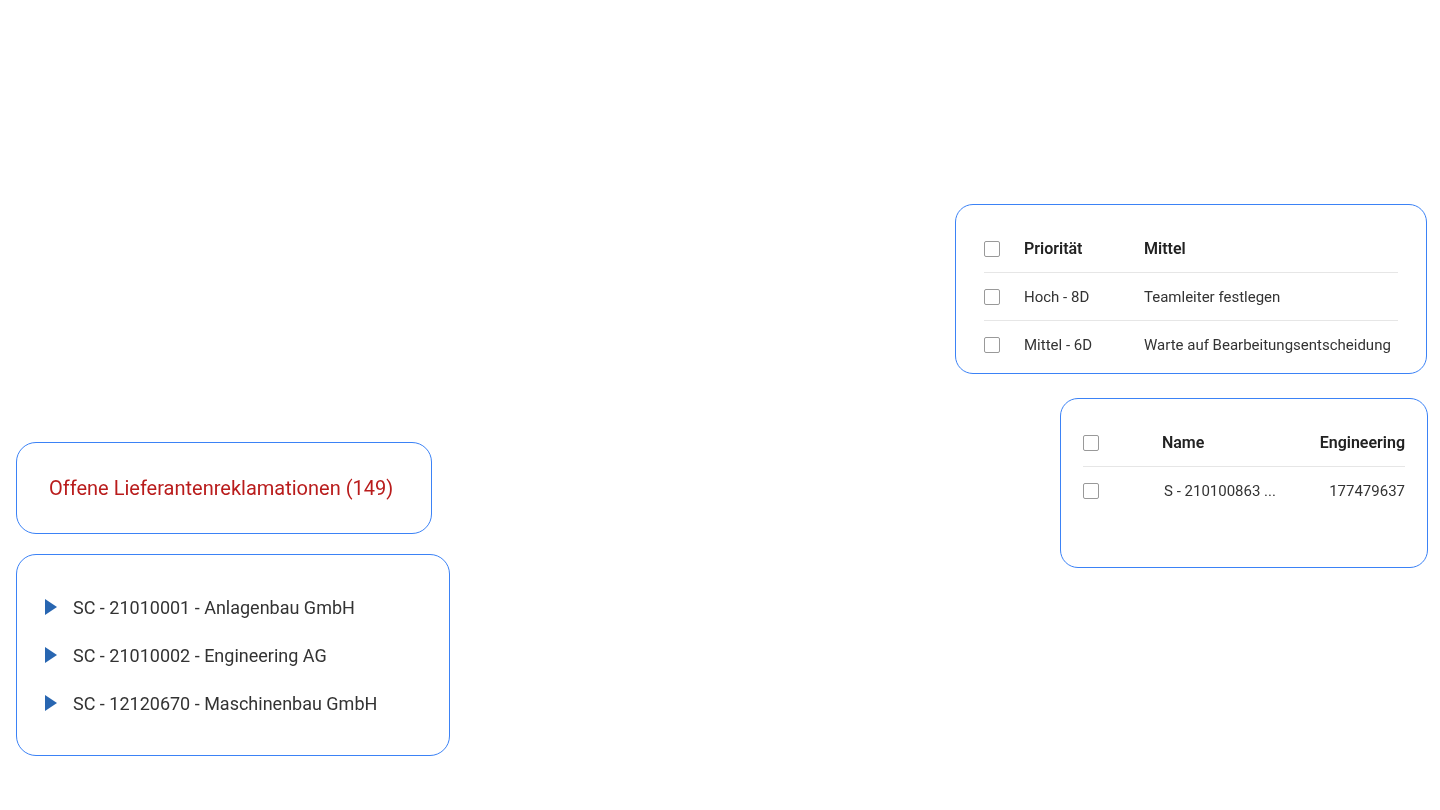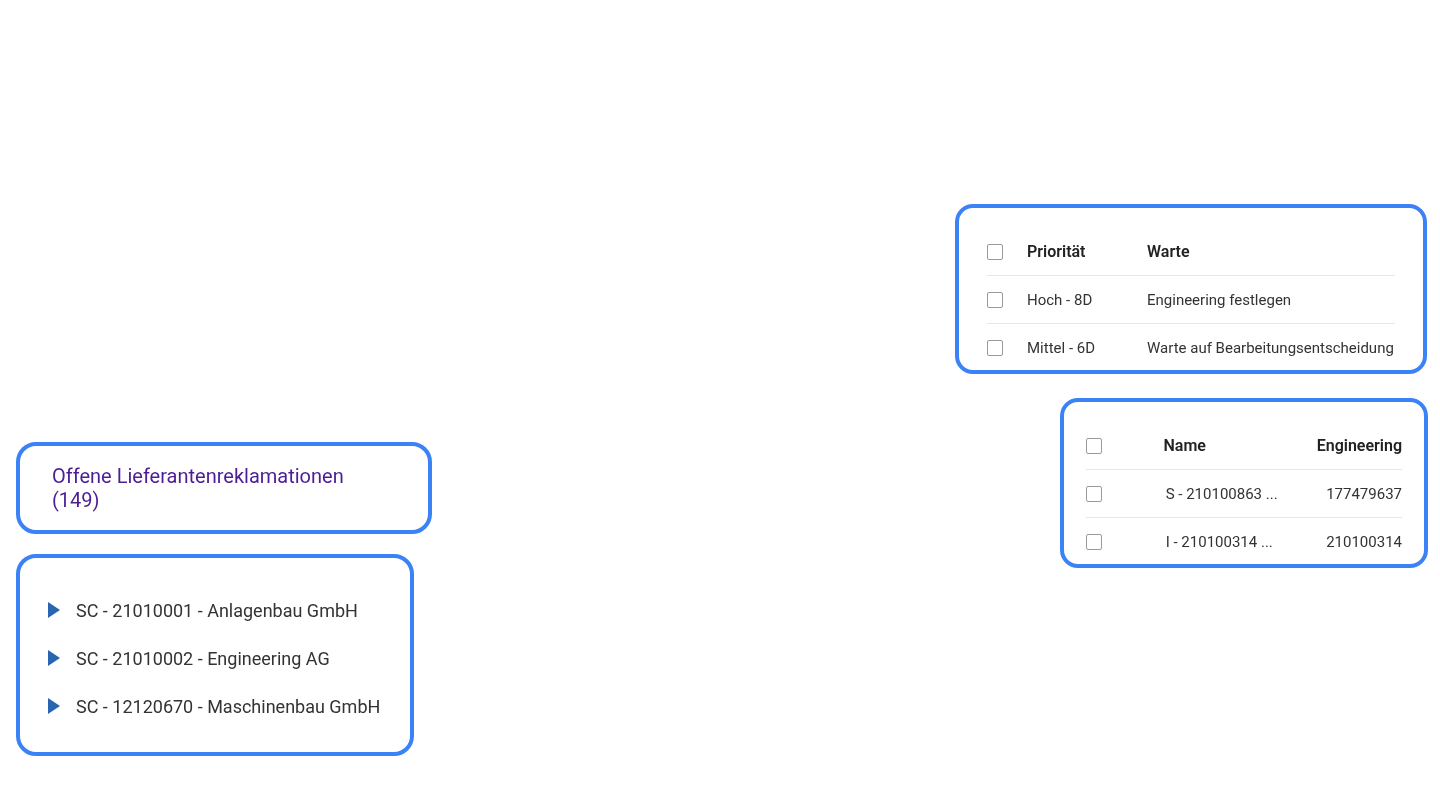--- a/index.html
+++ b/index.html
@@ -6,44 +6,44 @@
     body {
       font-family: "Segoe UI", -apple-system, BlinkMacSystemFont, Roboto, "Helvetica Neue", Arial, sans-serif;
       background: #ffffff;
       width: 1440px;
       height: 810px;
       position: relative;
       color: #333;
     }
     .panel {
       position: absolute;
-      border: 4px solid #3b82f6;
+      border: 1px solid #3b82f6;
       border-radius: 20px;
       background: #fff;
     }
     
     .title-panel {
       left: 16px;
       top: 442px;
       width: 416px;
       height: 92px;
       display: flex;
       align-items: center;
       padding: 0 32px;
     }
     .title-text {
-      color: #4c1d95;
+      color: #b91c1c;
       font-size: 20px;
       font-weight: 400;
     }
     
     .tree-panel {
       left: 16px;
       top: 554px;
-      width: 398px;
+      width: 434px;
       height: 202px;
       padding: 28px 28px;
     }
     .tree-item {
       display: flex;
       align-items: center;
       height: 48px;
       gap: 16px;
     }
     .tree-arrow {
@@ -131,28 +131,28 @@
     <span class="tree-label">SC - 12120670 - Maschinenbau GmbH</span>
   </div>
 </div>
 
 <div class="panel priority-panel">
   <div class="p-row header">
     <div class="cb-cell">
         <span class="checkbox"></span>
       </div>
     <div class="prio-cell">Priorität</div>
-    <div class="status-cell">Warte</div>
+    <div class="status-cell">Mittel</div>
   </div>
   <div class="p-row">
     <div class="cb-cell">
         <span class="checkbox"></span>
       </div>
     <div class="prio-cell">Hoch - 8D</div>
-    <div class="status-cell">Engineering festlegen</div>
+    <div class="status-cell">Teamleiter festlegen</div>
   </div>
   <div class="p-row">
     <div class="cb-cell">
         <span class="checkbox"></span>
       </div>
     <div class="prio-cell">Mittel - 6D</div>
     <div class="status-cell">Warte auf Bearbeitungsentscheidung</div>
   </div>
 </div>
 
@@ -164,20 +164,13 @@
     <div class="name-cell">Name</div>
     <div class="num-cell">Engineering</div>
   </div>
   <div class="n-row">
     <div class="cb-cell">
         <span class="checkbox"></span>
       </div>
     <div class="name-cell">S - 210100863 ...</div>
     <div class="num-cell">177479637</div>
   </div>
-  <div class="n-row">
-    <div class="cb-cell">
-        <span class="checkbox"></span>
-      </div>
-    <div class="name-cell">I - 210100314 ...</div>
-    <div class="num-cell">210100314</div>
-  </div>
 </div>
 
 </body></html>

